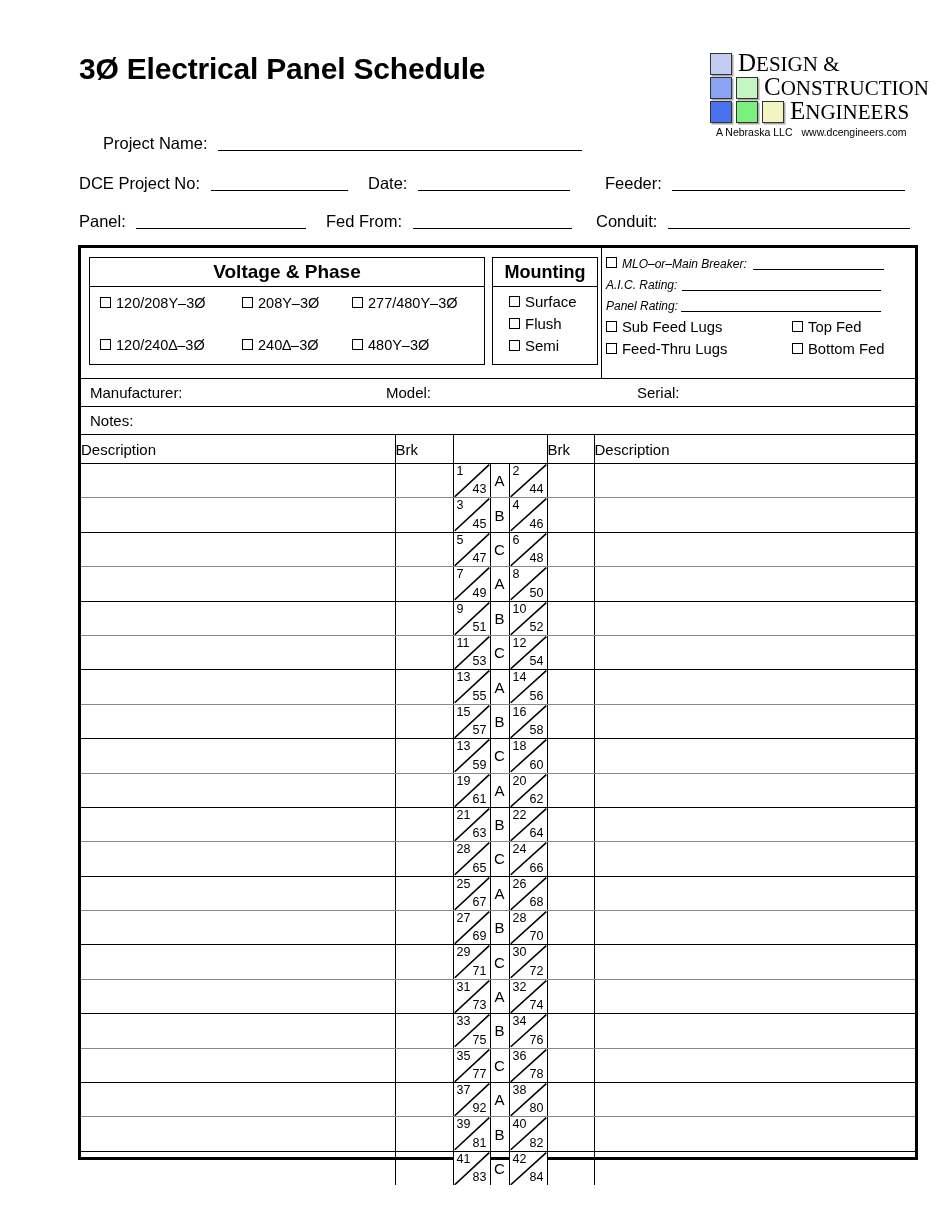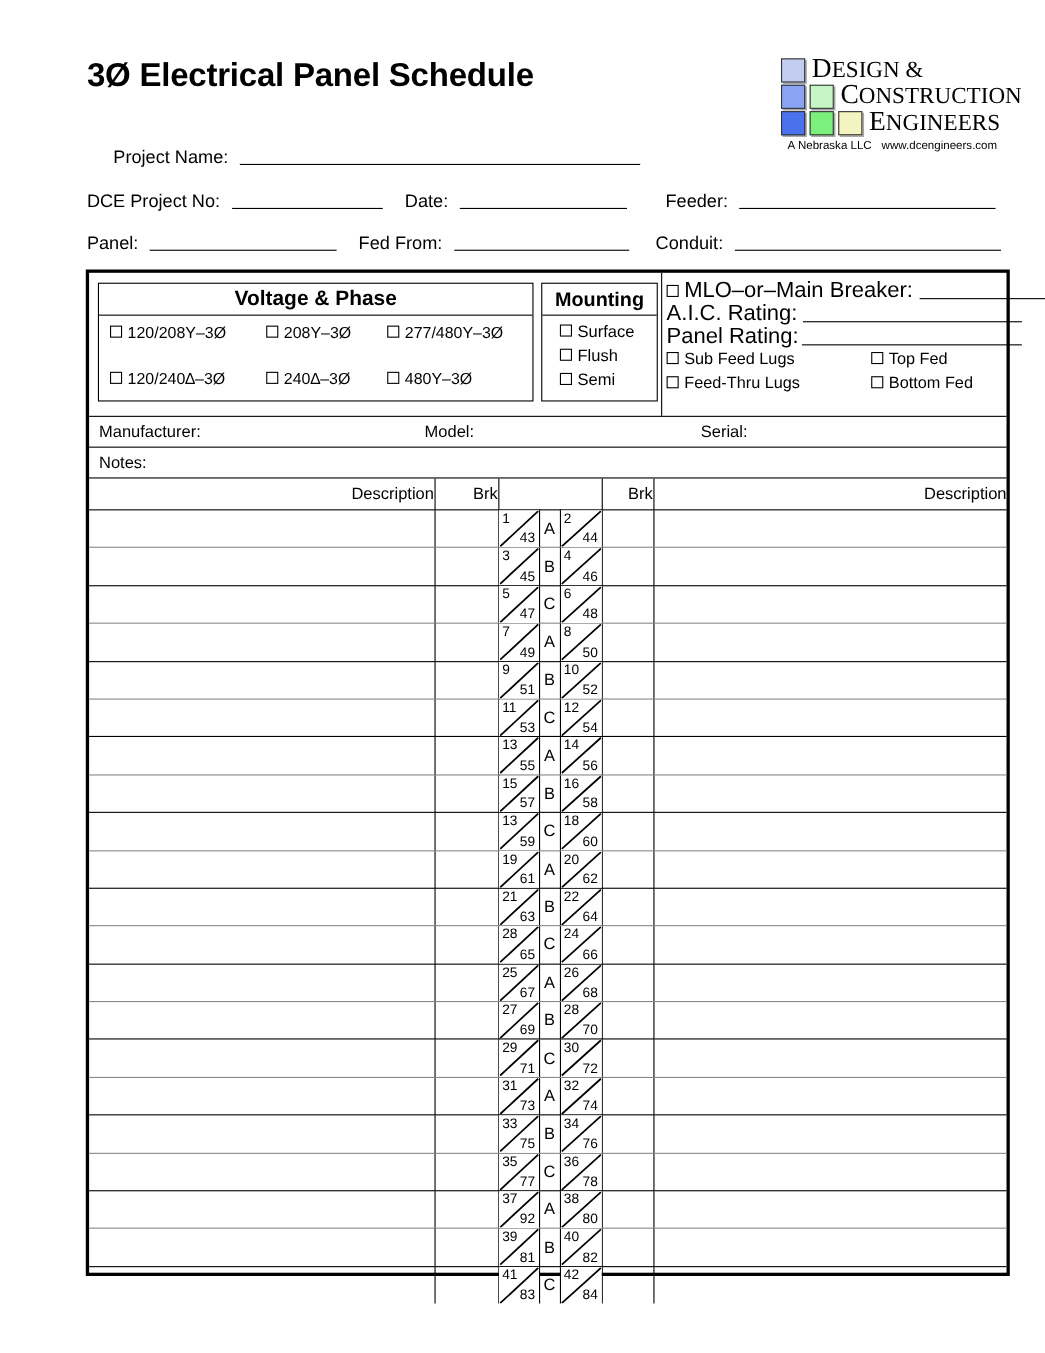--- a/index.html
+++ b/index.html
@@ -82,21 +82,21 @@
   }
   .mbox-hd{
     height:28px;line-height:28px;text-align:center;
     font-size:18px;font-weight:bold;border-bottom:1px solid #000;
   }
   .mopt{
     font-size:15px;padding-left:16px;line-height:22px;white-space:nowrap;
   }
 
   .rbox{position:absolute;left:525px;top:6px;right:4px;height:114px;}
-  .rline{font-size:20px;white-space:nowrap;height:21px;line-height:21px;}
+  .rline{font-size:12px;white-space:nowrap;height:21px;line-height:21px;font-style:italic;}
   .rline .ln{vertical-align:-2px;}
   .rrow{position:relative;height:22px;}
   .rrow .left{position:absolute;left:0;font-size:14.8px;white-space:nowrap;}
   .rrow .right{position:absolute;left:186px;font-size:14.8px;white-space:nowrap;}
 
   
   .cb{
     display:inline-block;width:11px;height:11px;
     border:1.4px solid #000;box-sizing:border-box;
     margin-right:5px;vertical-align:0px;
@@ -114,21 +114,21 @@
     font-size:15px;
   }
   .notes span{position:absolute;top:5px;left:9px;}
 
   
   table.ct{border-collapse:collapse;width:100%;table-layout:fixed;}
   table.ct td,table.ct th{padding:0;margin:0;}
 
   .hdr td{
     height:28px;border-bottom:1px solid #000;
-    text-align:right;font-size:15px;font-weight:normal;
+    text-align:left;font-size:15px;font-weight:normal;
   }
   .hdr .vb{border-right:1px solid #000;}
 
   .crow td{height:33.4px;}
   .crow .desc{border-right:1px solid #000;}
   .crow .brk{border-right:1px solid #000;}
   .crow .num{
     position:relative;border-right:1px solid #000;
     background:#fff;
   }

